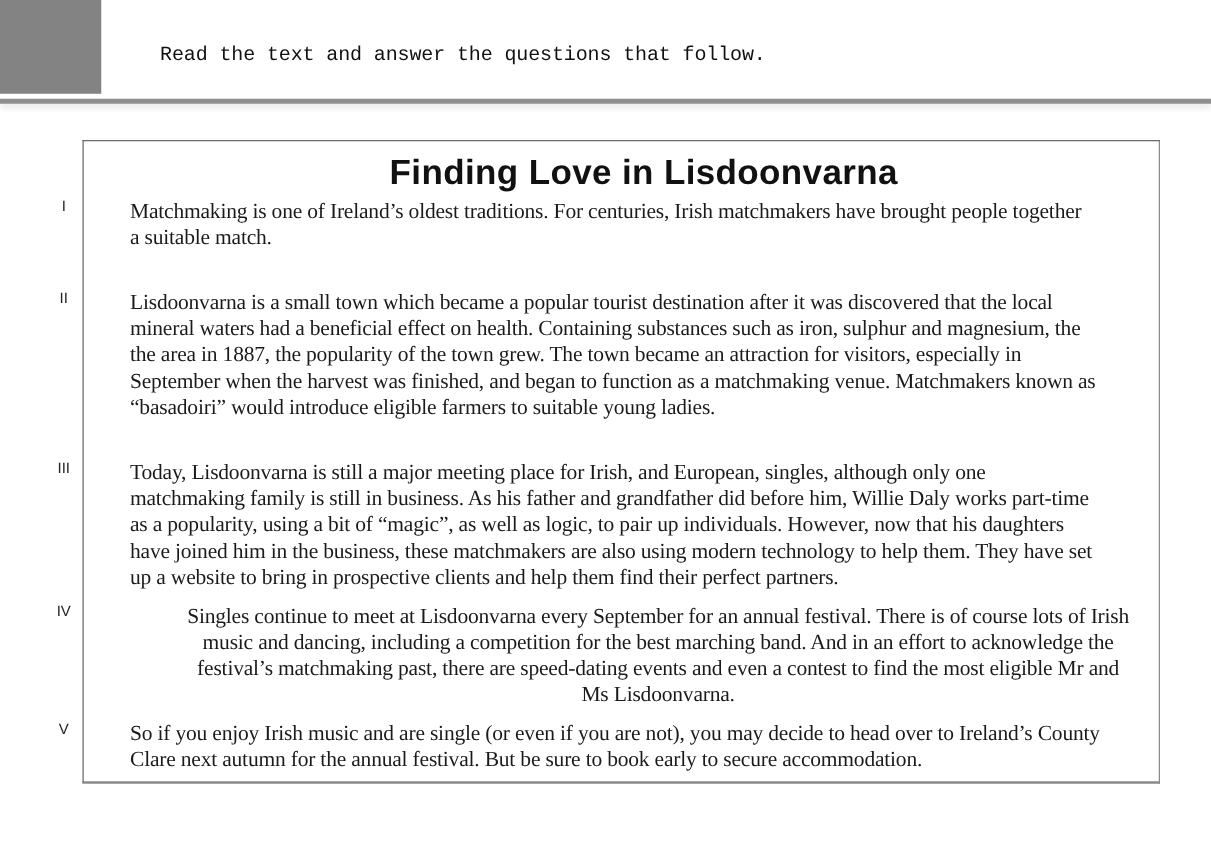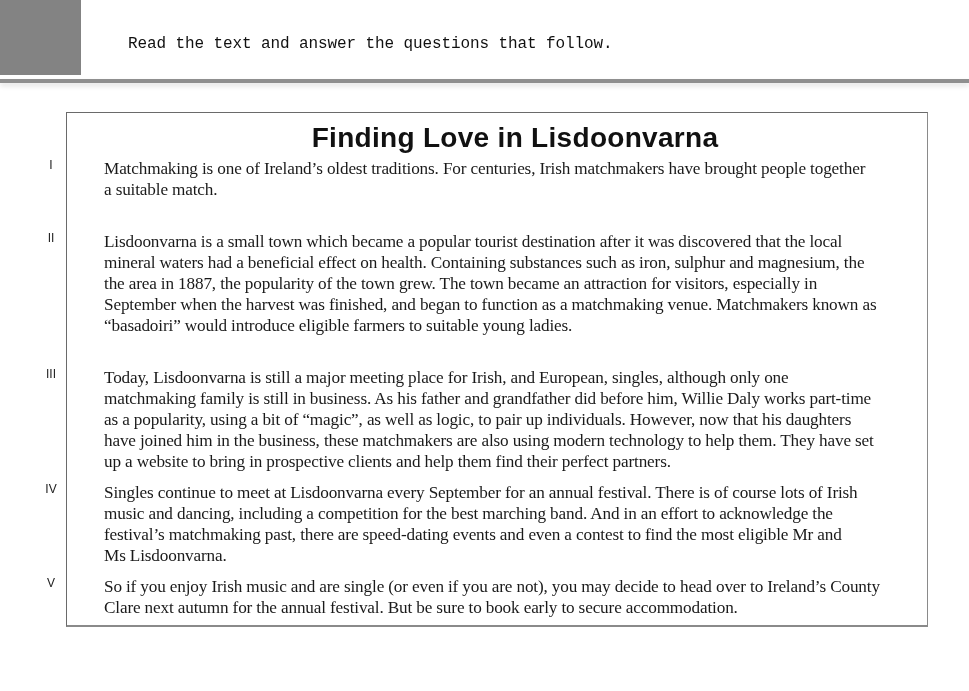--- a/index.html
+++ b/index.html
@@ -113,21 +113,21 @@
 <div class="para-num" style="top:367px;">III</div>
 <div class="para" style="top:367px;">
   <span class="line">Today, Lisdoonvarna is still a major meeting place for Irish, and European, singles, although only one</span>
   <span class="line">matchmaking family is still in business. As his father and grandfather did before him, Willie Daly works part-time</span>
   <span class="line">as a popularity, using a bit of “magic”, as well as logic, to pair up individuals. However, now that his daughters</span>
   <span class="line">have joined him in the business, these matchmakers are also using modern technology to help them. They have set</span>
   <span class="line">up a website to bring in prospective clients and help them find their perfect partners.</span>
 </div>
 
 <div class="para-num" style="top:482px;">IV</div>
-<div class="para" style="top:482px;">
+<div class="para" style="top:482px;text-align:center;">
   <span class="line">Singles continue to meet at Lisdoonvarna every September for an annual festival. There is of course lots of Irish</span>
   <span class="line">music and dancing, including a competition for the best marching band. And in an effort to acknowledge the</span>
   <span class="line">festival’s matchmaking past, there are speed-dating events and even a contest to find the most eligible Mr and</span>
   <span class="line">Ms Lisdoonvarna.</span>
 </div>
 
 <div class="para-num" style="top:576px;">V</div>
 <div class="para" style="top:576px;">
   <span class="line">So if you enjoy Irish music and are single (or even if you are not), you may decide to head over to Ireland’s County</span>
   <span class="line">Clare next autumn for the annual festival. But be sure to book early to secure accommodation.</span>

